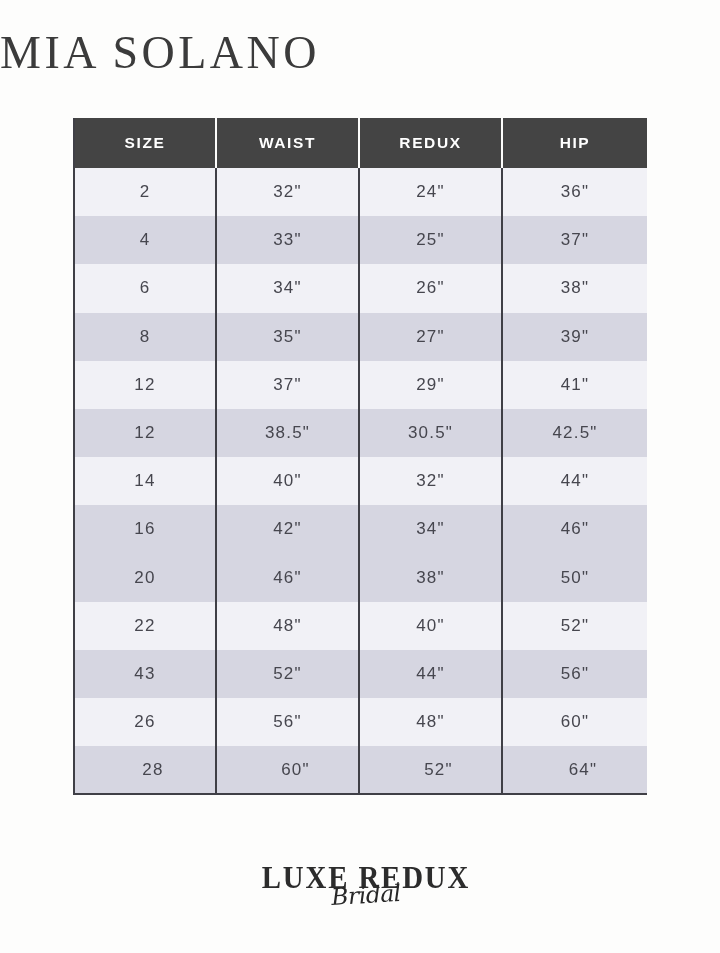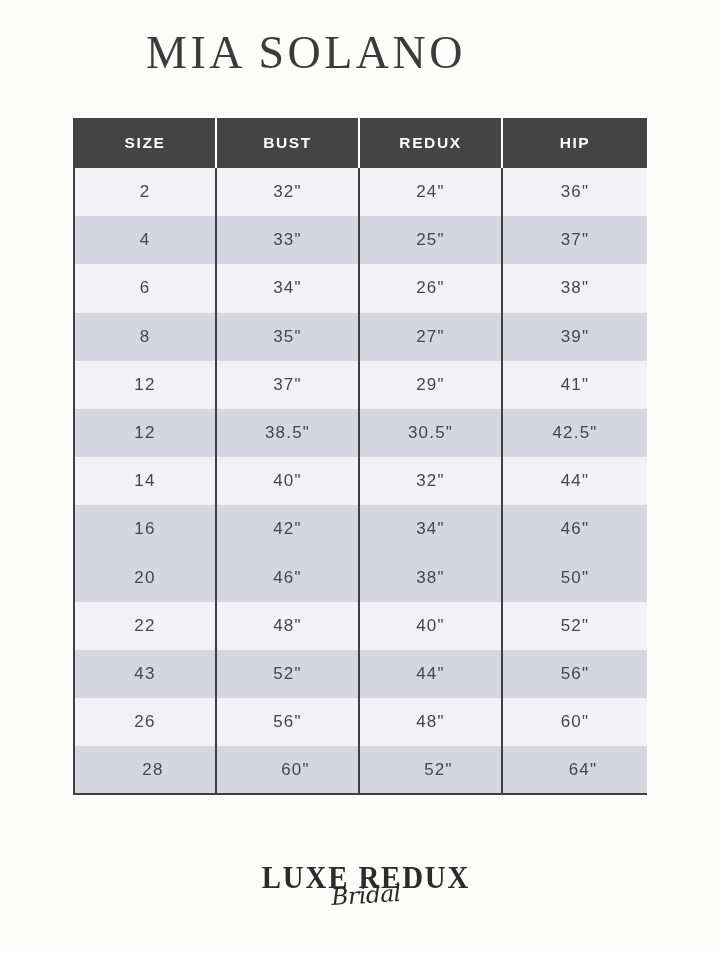--- a/index.html
+++ b/index.html
@@ -18,21 +18,21 @@
     height: 953px;
     background: #fdfdfc;
   }
 
   
   .brand-title {
     position: absolute;
     top: 28px;
     left: 0;
     width: 612px;
-    text-align: center;
+    text-align: left;
     font-family: "Liberation Serif", serif;
     font-size: 46px;
     letter-spacing: 3.5px;
     color: #3b3b3b;
     font-weight: 400;
     line-height: 1.1;
   }
 
   
   .size-table-wrap {
@@ -133,21 +133,21 @@
     <table class="size-table">
       <colgroup>
         <col class="c-size">
           <col class="c-bust">
           <col class="c-waist">
           <col class="c-hip">
       </colgroup>
       <thead>
         <tr>
           <th>SIZE</th>
-          <th>BUST</th>
+          <th>WAIST</th>
           <th>REDUX</th>
           <th>HIP</th>
         </tr>
       </thead>
       <tbody id="table-body">
           <tr class="row-light">
             <td>2</td>
             <td>32"</td>
             <td>24"</td>
             <td>36"</td>

